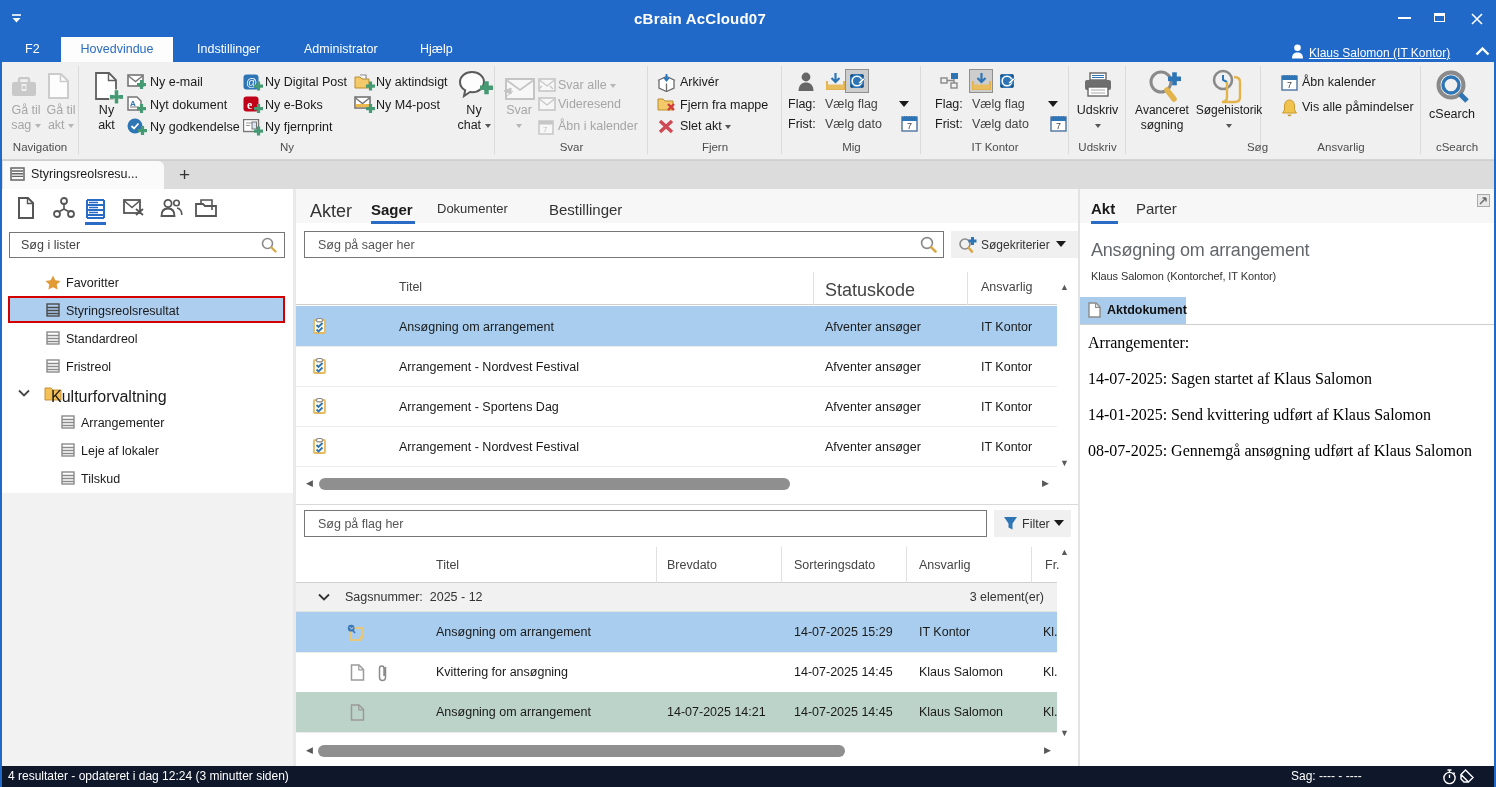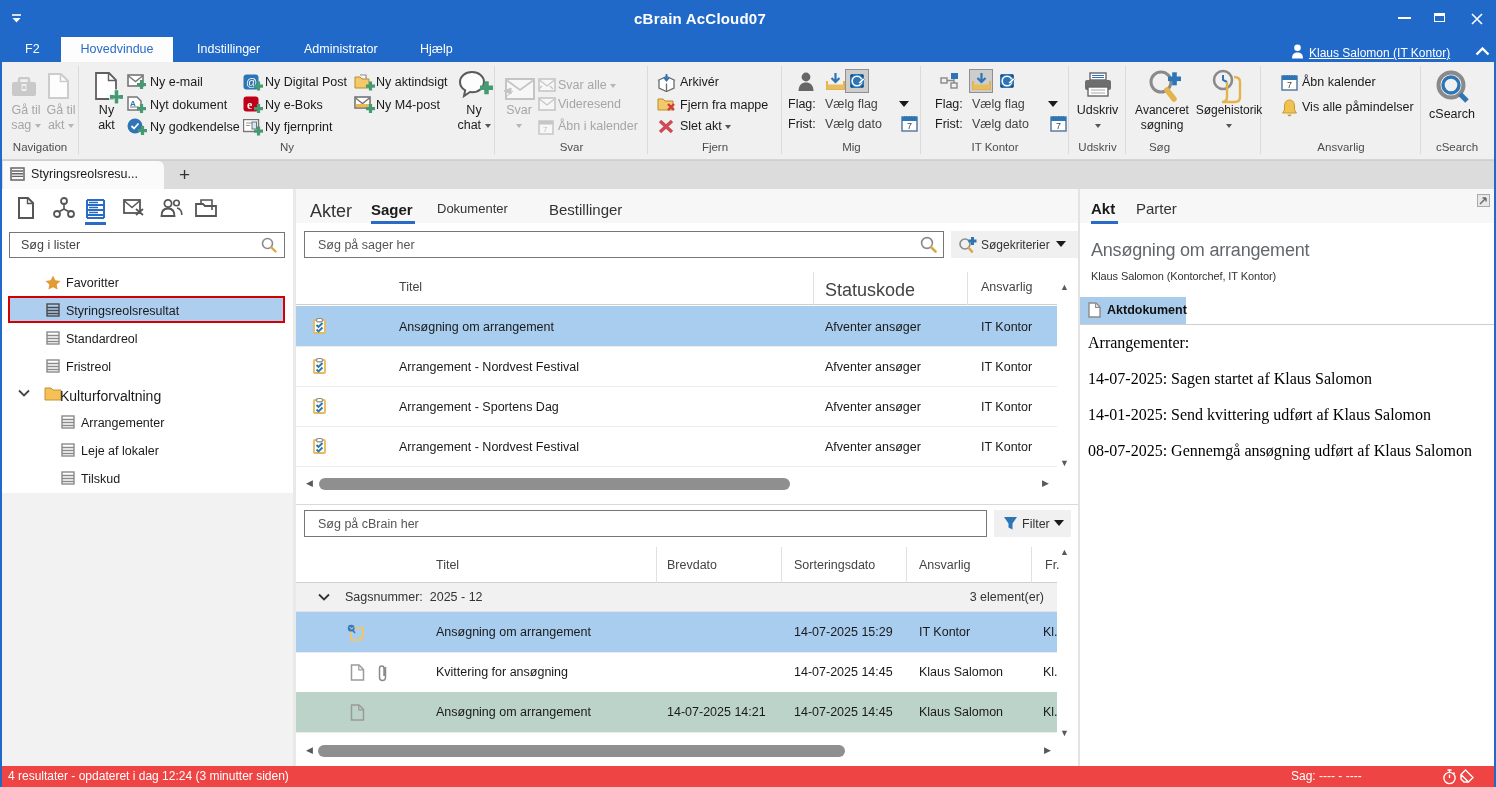--- a/index.html
+++ b/index.html
@@ -26,21 +26,21 @@
 
 #tabbar{left:0;top:160px;width:1496px;height:29px;background:#dcdcdc;border-top:1px solid #cfcfcf}
 #activetab{left:3px;top:161px;width:161px;height:28px;background:#fafafa;border-radius:0 6px 0 0;}
 
 #sidebar{left:0;top:189px;width:293px;height:577px;background:#f2f2f2}
 #sidetree{left:0;top:189px;width:293px;height:304px;background:#fff}
 #middle{left:296px;top:189px;width:782px;height:577px;background:#fff}
 #vdiv1{left:293px;top:189px;width:3px;height:577px;background:#e9e9e9}
 #vdiv2{left:1078px;top:189px;width:2px;height:577px;background:#e3e3e3}
 #right{left:1080px;top:189px;width:416px;height:577px;background:#fff}
-#statusbar{left:0;top:766px;width:1496px;height:21px;background:#ef4444;color:#fff;font-size:12px;line-height:21px}
+#statusbar{left:0;top:766px;width:1496px;height:21px;background:#0f172a;color:#fff;font-size:12px;line-height:21px}
 </style></head><body>
 <div class="abs" id="titlebar"></div>
 <div class="abs" id="menubar"></div>
 <div class="abs" id="apptitle">cBrain AcCloud07</div>
 <div class="abs menuitem" style="left:25px">F2</div>
 <div class="abs" id="mtab">Hovedvindue</div>
 <div class="abs menuitem" style="left:197px">Indstillinger</div>
 <div class="abs menuitem" style="left:304px">Administrator</div>
 <div class="abs menuitem" style="left:420px">Hjælp</div>
 <div class="abs" id="ribbon"></div>
@@ -55,21 +55,21 @@
 <div class="abs rgsep" style="left:1260px"></div>
 <div class="abs rgsep" style="left:1420px"></div>
 
 <div class="abs rglabel" style="left:0px;width:80px">Navigation</div>
 <div class="abs rglabel" style="left:80px;width:414px">Ny</div>
 <div class="abs rglabel" style="left:496px;width:151px">Svar</div>
 <div class="abs rglabel" style="left:649px;width:132px">Fjern</div>
 <div class="abs rglabel" style="left:783px;width:137px">Mig</div>
 <div class="abs rglabel" style="left:922px;width:146px">IT Kontor</div>
 <div class="abs rglabel" style="left:1070px;width:55px">Udskriv</div>
-<div class="abs rglabel" style="left:1093px;width:133px">Søg</div>
+<div class="abs rglabel" style="left:1191px;width:133px">Søg</div>
 <div class="abs rglabel" style="left:1262px;width:158px">Ansvarlig</div>
 <div class="abs rglabel" style="left:1422px;width:70px">cSearch</div>
 
 <svg class="abs" style="left:11px;top:77px" width="26" height="20" viewBox="0 0 26 20">
     <rect x="1" y="5" width="24" height="14" rx="2" fill="#c9c9c9"></rect>
     <rect x="8" y="1" width="10" height="6" rx="1.5" fill="none" stroke="#c9c9c9" stroke-width="2.4"></rect>
     <rect x="10.5" y="7" width="5" height="7" fill="#f0f0f0"></rect>
     <rect x="11.5" y="9" width="3" height="3" fill="#c9c9c9"></rect>
   </svg>
 <svg class="abs" style="left:47px;top:73px" width="22" height="26" viewBox="0 0 22 26">
@@ -374,21 +374,21 @@
     <rect x="1" y="1" width="12" height="12" fill="none" stroke="#8a8a8a" stroke-width="1.4"></rect>
     <path d="M1 4.5 L13 4.5 M1 7.5 L13 7.5 M1 10.5 L13 10.5" stroke="#8a8a8a" stroke-width="1.3"></path>
   </svg>
 <div class="abs" style="left:66px;top:360px;font-size:12.5px">Fristreol</div>
 <svg class="abs" style="left:18px;top:389px" width="12" height="8" viewBox="0 0 12 8">
     <path d="M1 1.5 L6 6.5 L11 1.5" fill="none" stroke="#444" stroke-width="1.8"></path>
   </svg>
 <svg class="abs" style="left:44px;top:386px" width="18" height="15" viewBox="0 0 18 15">
     <path d="M1 2 L7 2 L9 4 L17 4 L17 14 L1 14 Z" fill="#f3c155" stroke="#c89136" stroke-width="1"></path>
   </svg>
-<div class="abs" style="left:60px;top:388px;font-size:14px">Kulturforvaltning</div>
+<div class="abs" style="left:51px;top:388px;font-size:16px">Kulturforvaltning</div>
 <svg class="abs" style="left:61px;top:415px" width="14" height="14" viewBox="0 0 14 14">
     <rect x="1" y="1" width="12" height="12" fill="none" stroke="#8a8a8a" stroke-width="1.4"></rect>
     <path d="M1 4.5 L13 4.5 M1 7.5 L13 7.5 M1 10.5 L13 10.5" stroke="#8a8a8a" stroke-width="1.3"></path>
   </svg>
 <div class="abs" style="left:81px;top:416px;font-size:12.5px">Arrangementer</div>
 <svg class="abs" style="left:61px;top:443px" width="14" height="14" viewBox="0 0 14 14">
     <rect x="1" y="1" width="12" height="12" fill="none" stroke="#8a8a8a" stroke-width="1.4"></rect>
     <path d="M1 4.5 L13 4.5 M1 7.5 L13 7.5 M1 10.5 L13 10.5" stroke="#8a8a8a" stroke-width="1.3"></path>
   </svg>
 <div class="abs" style="left:81px;top:444px;font-size:12.5px">Leje af lokaler</div>
@@ -473,21 +473,21 @@
 <div class="abs uarr" style="left:1060px;top:282px">▲</div>
 <div class="abs uarr" style="left:1060px;top:458px">▼</div>
 
 <div class="abs uarr" style="left:306px;top:478px">◀</div>
 <div class="abs uarr" style="left:1042px;top:478px">▶</div>
 <div class="abs" style="left:319px;top:478px;width:471px;height:12px;background:#8f8f8f;border-radius:6px"></div>
 
 <div class="abs" style="left:296px;top:504px;width:782px;height:1px;background:#d9d9d9"></div>
 
 <div class="abs" style="left:304px;top:510px;width:683px;height:27px;background:#fff;border:1px solid #767676"></div>
-<div class="abs" style="left:318px;top:517px;font-size:12.5px;color:#555">Søg på cBrain her</div>
+<div class="abs" style="left:318px;top:517px;font-size:12.5px;color:#555">Søg på flag her</div>
 <div class="abs" style="left:994px;top:510px;width:77px;height:27px;background:#f0f0f0"></div>
 <svg class="abs" style="left:1003px;top:516px" width="15" height="15" viewBox="0 0 15 15">
     <path d="M1 1 L14 1 L9.5 7.5 L9.5 13.5 L5.5 11.5 L5.5 7.5 Z" fill="#2e75b6"></path>
   </svg>
 <div class="abs" style="left:1022px;top:517px;font-size:12.5px;color:#333">Filter</div>
 <span class="abs bdar" style="left:1054px;top:520px;border-top-width:6px;border-left-width:5px;border-right-width:5px"></span>
 
 <div class="abs" style="left:296px;top:545px;width:761px;height:38px;border-bottom:1px solid #cfcfcf"></div>
 <div class="abs" style="left:436px;top:558px;font-size:12.5px;color:#444">Titel</div>
 <div class="abs" style="left:667px;top:558px;font-size:12.5px;color:#444">Brevdato</div>

